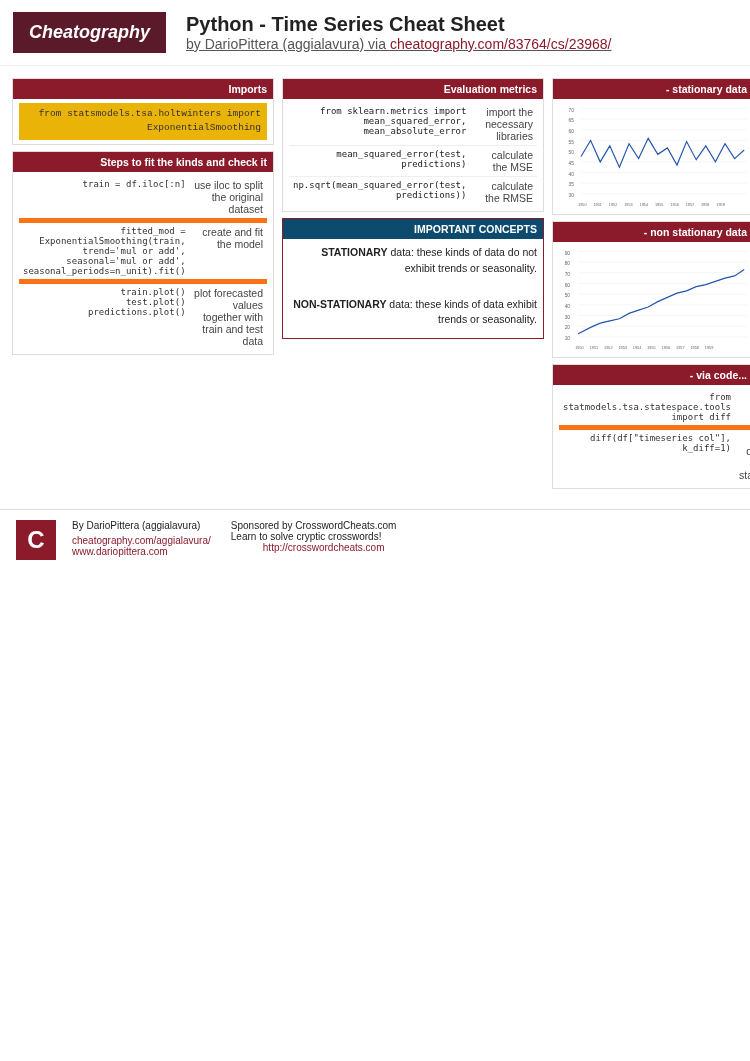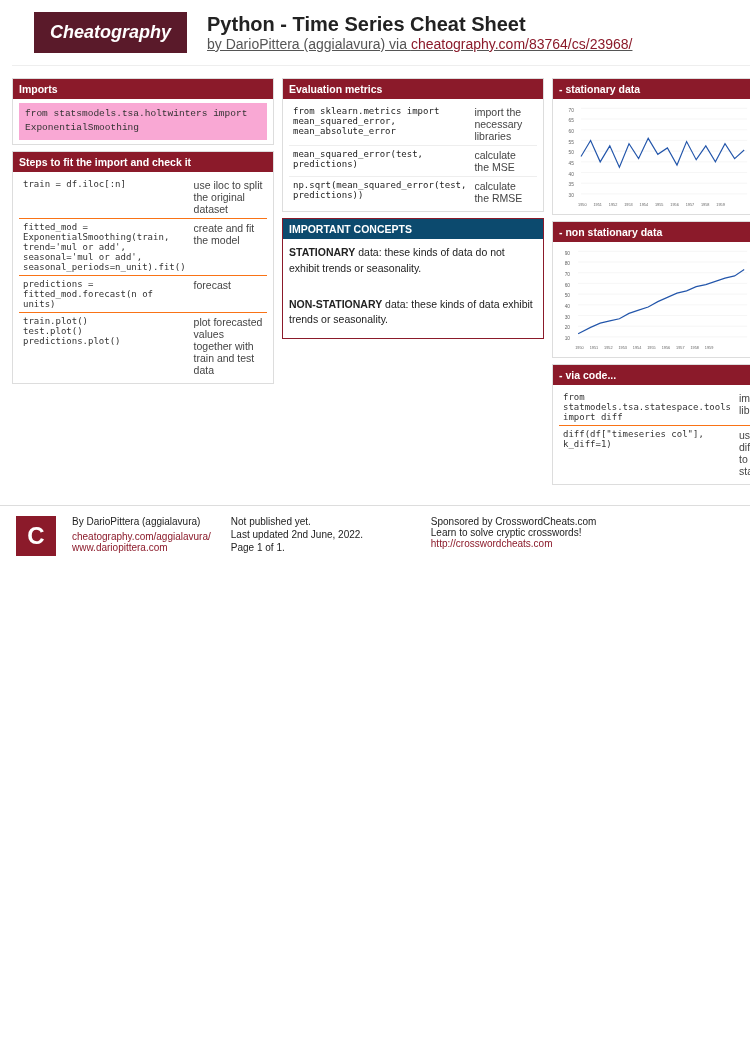--- a/index.html
+++ b/index.html
@@ -9,24 +9,23 @@
       width: 750px;
       min-height: 1061px;
       font-size: 11px;
       color: #222;
     }
 
     
     .header {
       display: flex;
       align-items: center;
-      padding: 12px 22px;
+      padding: 12px 13px;
       background: #fff;
       border-bottom: 1px solid #eee;
-      margin-left: 12px;
     }
     .logo-box {
       background: #5a1a2a;
       color: #fff;
       font-size: 18px;
       font-weight: bold;
       padding: 10px 16px;
       margin-right: 20px;
       min-width: 120px;
       text-align: center;
@@ -51,20 +50,21 @@
     .main-grid {
       display: grid;
       grid-template-columns: 270px 270px 210px;
       gap: 0;
       padding: 8px;
     }
 
     
     .col {
       padding: 4px;
+      text-align: right;
     }
 
     
     .section {
       margin-bottom: 6px;
       border: 1px solid #ddd;
     }
     .section-header {
       background: #8b1a2a;
       color: #fff;
@@ -79,41 +79,41 @@
 
     
     .data-table {
       width: 100%;
       border-collapse: collapse;
     }
     .data-table td {
       padding: 3px 4px;
       vertical-align: top;
       font-size: 10.5px;
-      border-bottom: 1px solid #f97316;
+      border-bottom: 5px solid #f97316;
     }
     .data-table tr:last-child td {
       border-bottom: none;
     }
     .data-table .code-cell {
       font-family: 'Courier New', monospace;
       font-size: 9.5px;
       color: #333;
       width: 55%;
     }
     .data-table .desc-cell {
       color: #444;
       width: 45%;
     }
 
     
     .code-block {
       font-family: 'Courier New', monospace;
       font-size: 9.5px;
-      background: #f9a8d4;
+      background: #eab308;
       padding: 4px 6px;
       color: #333;
       line-height: 1.5;
     }
 
     
     .eval-table {
       width: 100%;
       border-collapse: collapse;
     }
@@ -231,20 +231,21 @@
       font-size: 10px;
       min-width: 180px;
     }
     .footer-col2 p { margin-bottom: 2px; }
     .footer-col3 {
       font-size: 10px;
     }
     .footer-col3 a {
       color: #8b1a2a;
       text-decoration: none;
+      margin-left: 32px;
     }
 
     
     .para-text {
       font-size: 10.5px;
       line-height: 1.5;
       color: #333;
       padding: 4px 0;
     }
   </style>
@@ -268,35 +269,31 @@
 
     <div class="section">
       <div class="section-header">Imports</div>
       <div class="section-content">
         <div class="code-block">from statsmodels.tsa.holtwinters
 import ExponentialSmoothing</div>
       </div>
     </div>
 
     <div class="section">
-      <div class="section-header">Steps to fit the import and check it</div>
+      <div class="section-header">Steps to fit the kinds and check it</div>
       <div class="section-content">
         <table class="data-table">
           <tbody id="steps-tbody">
               <tr>
     <td class="code-cell" style="font-family:monospace;font-size:9px;white-space:pre-wrap;">train = df.iloc[:n]</td>
     <td class="desc-cell">use iloc to split the original dataset</td>
   </tr>
               <tr>
     <td class="code-cell" style="font-family:monospace;font-size:9px;white-space:pre-wrap;">fitted_mod = ExponentialSmoothing(train, trend='mul or add', seasonal='mul or add', seasonal_periods=n_unit).fit()</td>
     <td class="desc-cell">create and fit the model</td>
-  </tr>
-              <tr>
-    <td class="code-cell" style="font-family:monospace;font-size:9px;white-space:pre-wrap;">predictions = fitted_mod.forecast(n of units)</td>
-    <td class="desc-cell">forecast</td>
   </tr>
               <tr>
     <td class="code-cell" style="font-family:monospace;font-size:9px;white-space:pre-wrap;">train.plot()
 test.plot()
 predictions.plot()</td>
     <td class="desc-cell">plot forecasted values together with train and test data</td>
   </tr>
             </tbody>
         </table>
       </div>
@@ -443,23 +440,18 @@
 
 <div class="footer">
   <div class="footer-col1">
     <div class="footer-logo">C</div>
     <div class="footer-col1-text">
       <p>By DarioPittera (aggialavura)</p>
       <a href="#">cheatography.com/aggialavura/</a>
       <a href="#">www.dariopittera.com</a>
     </div>
   </div>
-  <div class="footer-col2">
-    <p>Not published yet.</p>
-    <p>Last updated 2nd June, 2022.</p>
-    <p>Page 1 of 1.</p>
-  </div>
   <div class="footer-col3">
     <p>Sponsored by CrosswordCheats.com</p>
     <p>Learn to solve cryptic crosswords!</p>
     <a href="#">http://crosswordcheats.com</a>
   </div>
 </div>
 
 </body></html>

